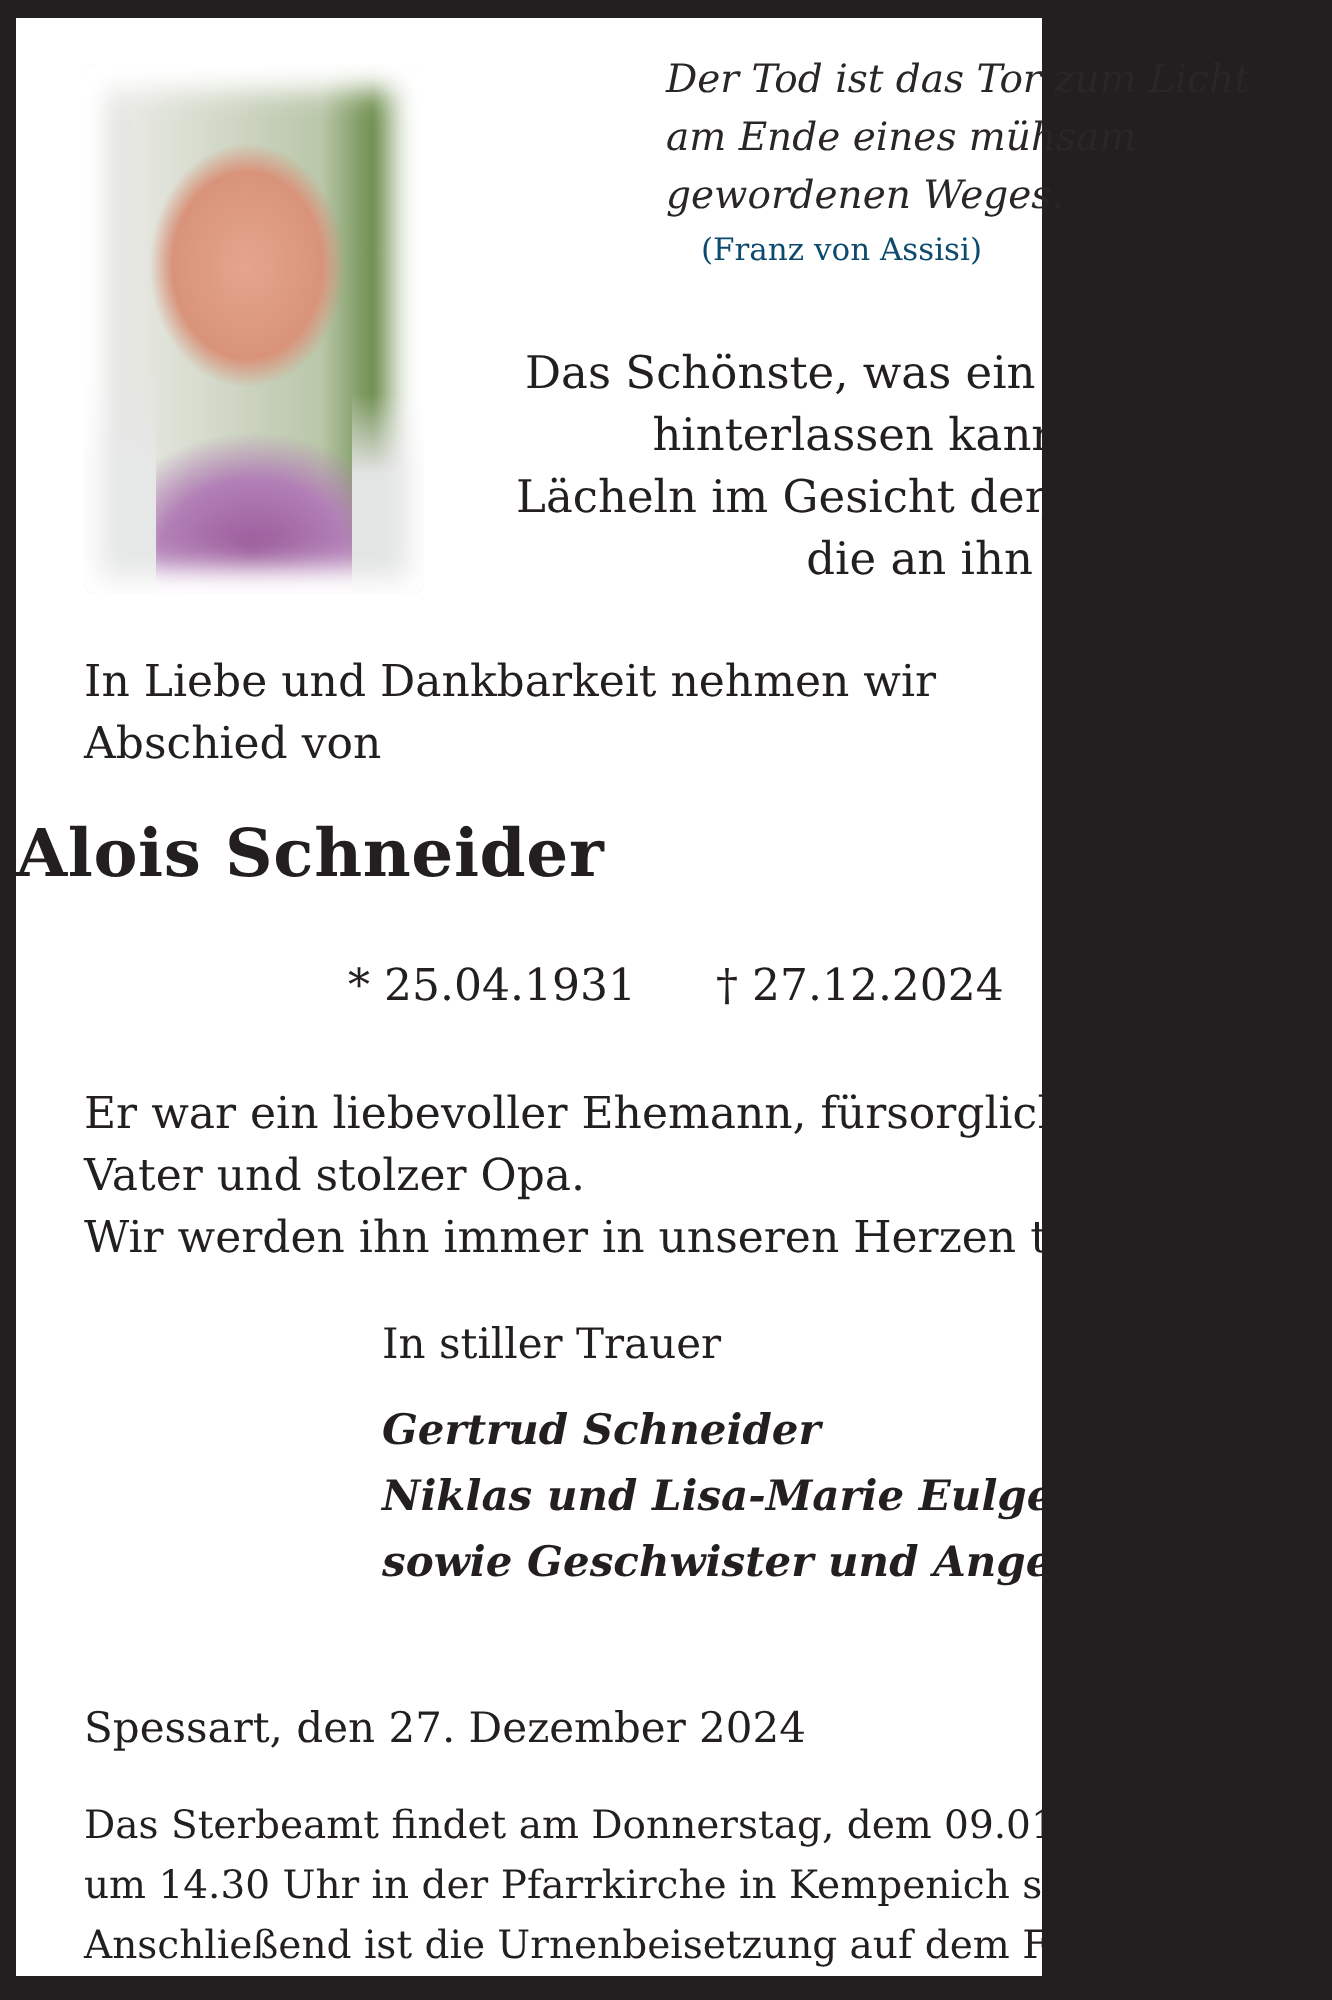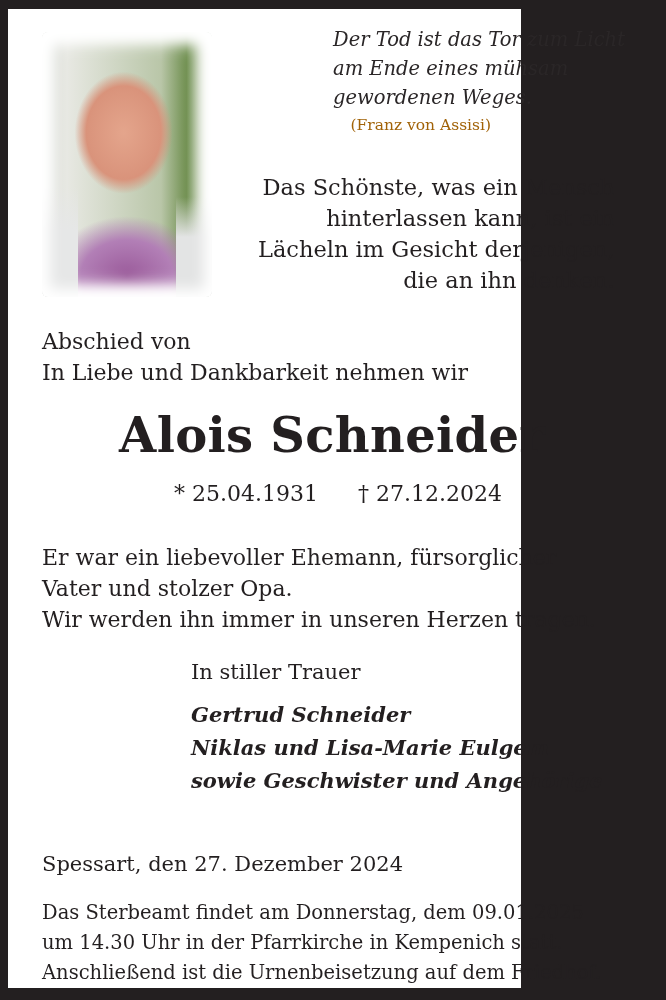--- a/index.html
+++ b/index.html
@@ -45,37 +45,36 @@
     .quote {
       left: 325px; top: 16px;
       font-style: italic;
       font-size: 19.5px;
       line-height: 29px;
       color: #2a2627;
     }
     .quote-author {
       right: 30px; top: 107px;
       font-size: 15.5px;
-      color: #a16207;
+      color: #0c4a6e;
     }
     .saying {
       left: 250px; top: 163px;
       font-size: 22.5px;
       line-height: 31px;
       text-align: right;
     }
     .intro {
       left: 34px; top: 317px;
       font-size: 22px;
       line-height: 31px;
     }
     .name {
       left: 0; width: 648px; top: 398px;
-      text-align: center;
-      font-size: 48px;
+      font-size: 33px;
       font-weight: bold;
       letter-spacing: 0.3px;
     }
     .dates {
       left: 166px; top: 472px;
       font-size: 22px;
       word-spacing: 0;
     }
     .dates .death { margin-left: 40px; }
     .tribute {
@@ -125,22 +124,22 @@
   <div class="abs quote-author">(Franz von Assisi)</div>
 
   <div class="abs saying">
     <span class="line">Das Schönste, was ein Mensch</span>
     <span class="line">hinterlassen kann, ist ein</span>
     <span class="line">Lächeln im Gesicht derjenigen,</span>
     <span class="line">die an ihn denken.</span>
   </div>
 
   <div class="abs intro">
+    <span class="line">In Liebe und Dankbarkeit nehmen wir</span>
     <span class="line">Abschied von</span>
-    <span class="line">In Liebe und Dankbarkeit nehmen wir</span>
   </div>
 
   <div class="abs name">Alois Schneider</div>
 
   <div class="abs dates">
     <span>* 25.04.1931</span><span class="death">† 27.12.2024</span>
   </div>
 
   <div class="abs tribute">
     <span class="line">Er war ein liebevoller Ehemann, fürsorglicher</span>

